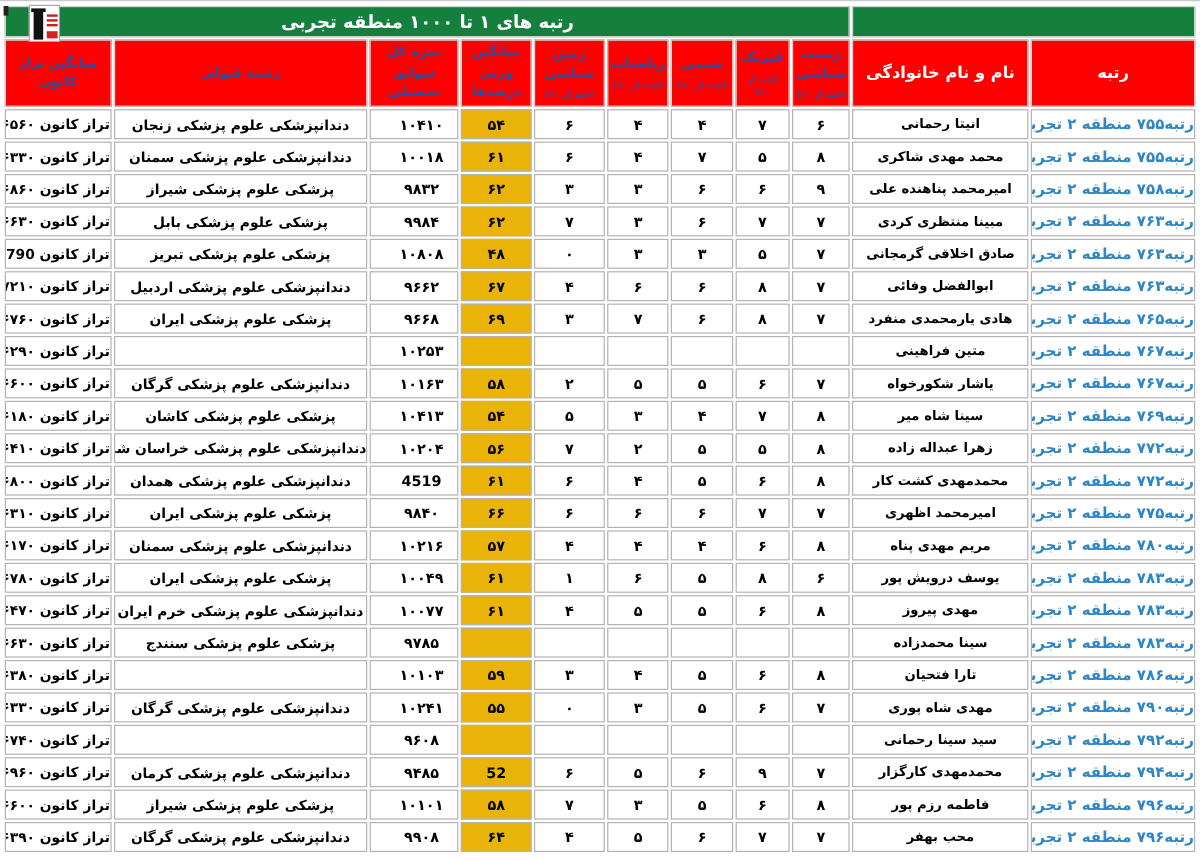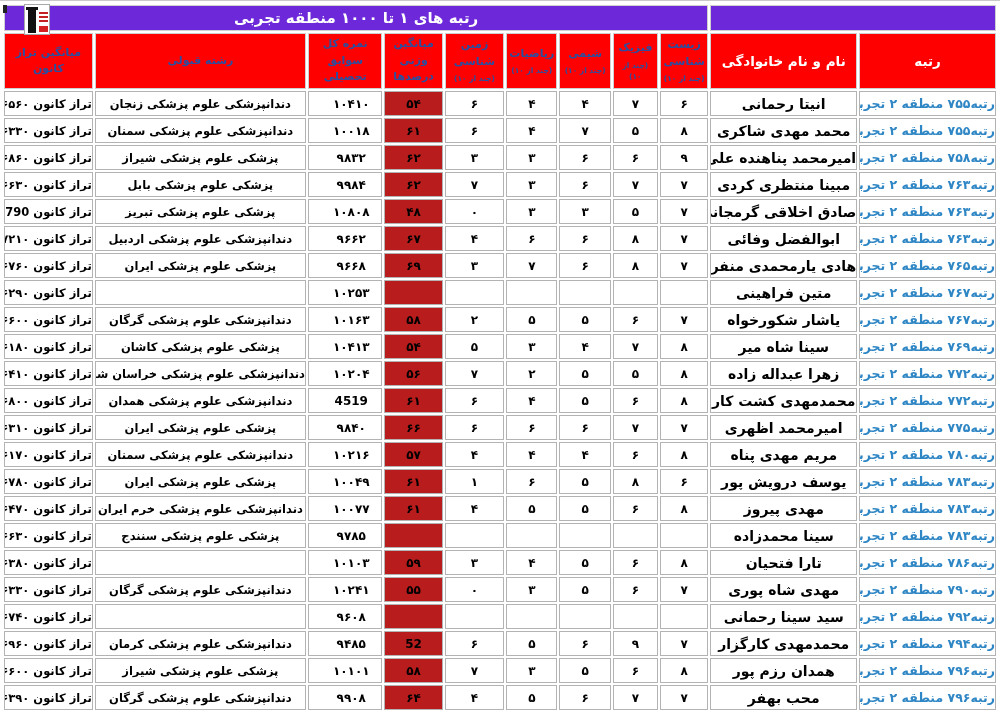--- a/index.html
+++ b/index.html
@@ -22,37 +22,37 @@
   }
   td, th {
     border: 1px solid #b3b3b3;
     text-align: center;
     vertical-align: middle;
     overflow: hidden;
     white-space: nowrap;
   }
 
   
-  tr.title-row td { height: 26px; background: #6d28d9; border-color: #cfcfcf; }
+  tr.title-row td { height: 26px; background: #15803d; border-color: #cfcfcf; }
   td.title-cell {
     color: #ffffff; font-weight: bold; font-size: 15px;
   }
 
   
   tr.header-row th { height: 56px; background: #fe0000; border-color: #cfcfcf; }
   th.h-white { color: #ffffff; font-weight: bold; font-size: 13.5px; text-align: center; }
   th.h-blue  { color: #2b4fa0; font-weight: bold; font-size: 11px; white-space: normal; line-height: 1.5; padding: 0 2px; }
   .sub-label { display: block; font-size: 7.5px; color: #2b4fa0; font-weight: bold; margin-top: 3px; }
   .main-label { display: block; font-size: 11px; }
 
   
   tbody td { height: 25px; background: #ffffff; font-weight: bold; color: #000; font-size: 12px; }
   td.c-rank  { color: #2e86c5; font-size: 12.5px; }
-  td.c-name  { font-size: 14px; }
-  td.c-weighted_avg { background: #b91c1c; }
+  td.c-name  { font-size: 11px; }
+  td.c-weighted_avg { background: #eab308; }
   td.c-major { font-size: 11.5px; white-space: nowrap; }
   td.c-kanoon_avg { font-size: 11.5px; }
   td.c-total_score { font-size: 12px; padding-left: 12px; }
 
   
   .corner-mark { position: absolute; left: 3px; top: 4px; width: 4px; height: 8px; background: #222; }
   .logo {
     position: absolute; left: 24px; top: 3px;
     width: 26px; height: 31px;
     background: #fff; border: 1px solid #a8a8a8;
@@ -396,21 +396,21 @@
           <td class="c-chemistry">۶</td>
           <td class="c-math">۵</td>
           <td class="c-geology">۶</td>
           <td class="c-weighted_avg">52</td>
           <td class="c-total_score">۹۴۸۵</td>
           <td class="c-major">دندانپزشکی علوم پزشکی کرمان</td>
           <td class="c-kanoon_avg">تراز کانون ۶۹۶۰</td>
         </tr>
         <tr>
           <td class="c-rank">رتبه۷۹۶ منطقه ۲ تجربی</td>
-          <td class="c-name">همدان رزم پور</td>
+          <td class="c-name">فاطمه رزم پور</td>
           <td class="c-biology">۸</td>
           <td class="c-physics">۶</td>
           <td class="c-chemistry">۵</td>
           <td class="c-math">۳</td>
           <td class="c-geology">۷</td>
           <td class="c-weighted_avg">۵۸</td>
           <td class="c-total_score">۱۰۱۰۱</td>
           <td class="c-major">پزشکی علوم پزشکی شیراز</td>
           <td class="c-kanoon_avg">تراز کانون ۶۶۰۰</td>
         </tr>

